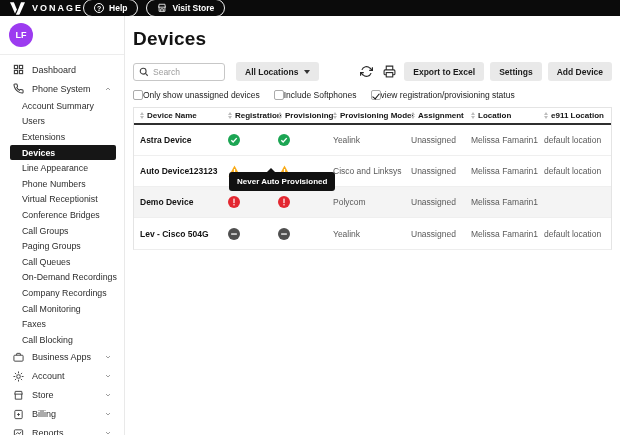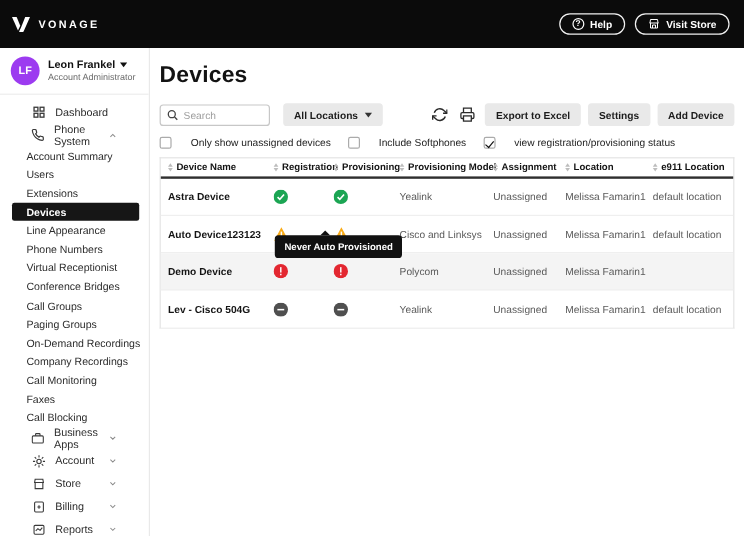--- a/index.html
+++ b/index.html
@@ -1,59 +1,59 @@
 <!DOCTYPE html>
 <html><head>
 <meta charset="utf-8">
 <style>
   * { box-sizing: border-box; margin: 0; padding: 0; }
   html, body { width: 620px; height: 447px; overflow: hidden; }
   body { font-family: "Liberation Sans", "DejaVu Sans", sans-serif; background: #fff; color: #1a1a1a; }
 
   
-  .topbar { height: 40px; background: #0b0b0b; display: flex; align-items: center; justify-content: space-between; padding: 0 12px 0 10px; }
+  .topbar { height: 16px; background: #0b0b0b; display: flex; align-items: center; padding: 0 12px 0 10px; }
   .brand { display: flex; align-items: center; gap: 7px; }
   .brand-name { color: #fff; font-size: 9px; font-weight: bold; letter-spacing: 2px; }
   .topbar-right { display: flex; gap: 8px; }
   .pill-btn { display: flex; align-items: center; gap: 5px; border: 1px solid #f2f2f2; border-radius: 11px; background: transparent; color: #fff; font-size: 8.5px; font-weight: bold; padding: 0 10px; height: 18px; font-family: inherit; }
   .help-glyph { width: 10px; height: 10px; border: 1px solid #fff; border-radius: 50%; font-size: 7px; display: flex; align-items: center; justify-content: center; }
 
   
   .shell { display: flex; height: 419px; }
 
   
   .sidebar { width: 125px; min-width: 125px; border-right: 1px solid #e9e9e9; padding-top: 5px; overflow: hidden; background: #fff; }
   .user-row { display: flex; align-items: center; gap: 7px; padding: 2px 8px 7px 9px; border-bottom: 1px solid #ededed; }
   .avatar { width: 24px; height: 24px; min-width: 24px; border-radius: 50%; background: #9c3bf0; color: #fff; font-size: 9px; font-weight: bold; display: flex; align-items: center; justify-content: center; }
   .user-name { font-size: 9px; font-weight: bold; color: #111; display: flex; align-items: center; gap: 4px; white-space: nowrap; }
   .user-name .caret { width: 0; height: 0; border-left: 3px solid transparent; border-right: 3px solid transparent; border-top: 4px solid #111; }
   .user-role { font-size: 7.5px; color: #6b6b6b; margin-top: 1px; white-space: nowrap; }
   .nav { padding-top: 5px; }
-  .nav-item { display: flex; align-items: center; gap: 8px; height: 19px; padding: 0 26px; font-size: 9px; color: #2c2c2c; cursor: pointer; }
+  .nav-item { display: flex; align-items: center; gap: 8px; height: 19px; padding: 0 12px; font-size: 9px; color: #2c2c2c; cursor: pointer; }
   .nav-item .chev { margin-left: auto; }
   .nav-icon { width: 12px; height: 12px; display: flex; align-items: center; justify-content: center; color: #3a3a3a; }
   .nav-sub { display: flex; align-items: center; height: 15.6px; padding-left: 22px; font-size: 8.8px; color: #2c2c2c; cursor: pointer; white-space: nowrap; }
   .nav-sub.active { background: #161616; color: #fff; font-weight: bold; border-radius: 2px; margin: 0 8px 0 10px; padding-left: 12px; }
   svg.icn { display: block; }
 
   
   .main { flex: 1; padding: 8px 8px 0 8px; position: relative; background: #fff; }
   .page-title { font-size: 19px; font-weight: bold; letter-spacing: 0.2px; color: #131313; margin: 4px 0 12px 0; }
   .controls { display: flex; align-items: center; gap: 6px; }
   .search-box { width: 92px; height: 18px; border: 1px solid #c7c7c7; border-radius: 3px; display: flex; align-items: center; gap: 4px; padding: 0 5px; background: #fff; }
   .search-box input { border: 0; outline: 0; width: 100%; font-size: 8.5px; color: #333; font-family: inherit; }
   .search-box input::placeholder { color: #9d9d9d; }
   .gray-btn { background: #e9e9e9; border: 0; border-radius: 3px; height: 19px; padding: 0 9px; font-size: 8.5px; font-weight: bold; color: #1c1c1c; font-family: inherit; display: flex; align-items: center; gap: 6px; cursor: pointer; white-space: nowrap; }
   .loc-btn { margin-left: 5px; }
   .chev-down { width: 0; height: 0; border-left: 3.5px solid transparent; border-right: 3.5px solid transparent; border-top: 4px solid #333; }
   .spacer { flex: 1; }
   .icon-btn { background: none; border: 0; padding: 0 2px; cursor: pointer; display: flex; align-items: center; }
 
   .checks { display: flex; align-items: center; gap: 14px; margin: 9px 0 7px 0; }
-  .check { display: flex; align-items: center; gap: 16px; font-size: 8.5px; color: #222; cursor: pointer; }
+  .check { display: flex; align-items: center; gap: 0; font-size: 8.5px; color: #222; cursor: pointer; }
   .cb { width: 10px; height: 10px; min-width: 10px; border: 1px solid #ababab; border-radius: 2px; background: #fff; position: relative; }
   .cb.checked::after { content: ""; position: absolute; left: 2.5px; top: 0.5px; width: 3px; height: 6px; border-right: 1.6px solid #111; border-bottom: 1.6px solid #111; transform: rotate(40deg); }
 
   
   .table { border: 1px solid #e4e4e4; border-bottom: 1px solid #ededed; }
   .tr { display: grid; grid-template-columns: 88px 50px 55px 78px 60px 73px 1fr; align-items: center; }
   .thead { height: 17px; border-bottom: 2px solid #2f2f2f; }
   .th { display: flex; align-items: center; font-size: 8px; font-weight: bold; color: #141414; padding-left: 6px; white-space: nowrap; }
   .sort { display: inline-flex; flex-direction: column; gap: 1.5px; margin-right: 3px; }
   .sort i { display: block; width: 0; height: 0; border-left: 2.5px solid transparent; border-right: 2.5px solid transparent; }
@@ -103,27 +103,20 @@
       <span>Visit Store</span>
     </button>
   </div>
 </header>
 
 <div class="shell">
 
   <nav class="sidebar">
     <div class="user-row">
       <div class="avatar">LF</div>
-      <div>
-        <div class="user-name">
-          <span>Leon Frankel</span>
-          <span class="caret"></span>
-        </div>
-        <div class="user-role">Account Administrator</div>
-      </div>
     </div>
 
     <div class="nav">
       <div class="nav-item">
         <span class="nav-icon">
           <svg class="icn" width="11" height="11" viewBox="0 0 24 24" fill="none" stroke="#3a3a3a" stroke-width="2.4">
               <rect x="3" y="3" width="7" height="7"></rect>
               <rect x="14" y="3" width="7" height="7"></rect>
               <rect x="3" y="14" width="7" height="7"></rect>
               <rect x="14" y="14" width="7" height="7"></rect>
@@ -149,20 +142,21 @@
       <div class="nav-sub">Account Summary</div>
       <div class="nav-sub">Users</div>
       <div class="nav-sub">Extensions</div>
       <div class="nav-sub active">Devices</div>
       <div class="nav-sub">Line Appearance</div>
       <div class="nav-sub">Phone Numbers</div>
       <div class="nav-sub">Virtual Receptionist</div>
       <div class="nav-sub">Conference Bridges</div>
       <div class="nav-sub">Call Groups</div>
       <div class="nav-sub">Paging Groups</div>
+      <div class="nav-sub">Call Queues</div>
       <div class="nav-sub">On-Demand Recordings</div>
       <div class="nav-sub">Company Recordings</div>
       <div class="nav-sub">Call Monitoring</div>
       <div class="nav-sub">Faxes</div>
       <div class="nav-sub">Call Blocking</div>
 
       <div class="nav-item">
         <span class="nav-icon">
           <svg class="icn" width="11" height="11" viewBox="0 0 24 24" fill="none" stroke="#3a3a3a" stroke-width="2">
               <rect x="2" y="7" width="20" height="13" rx="2"></rect>

